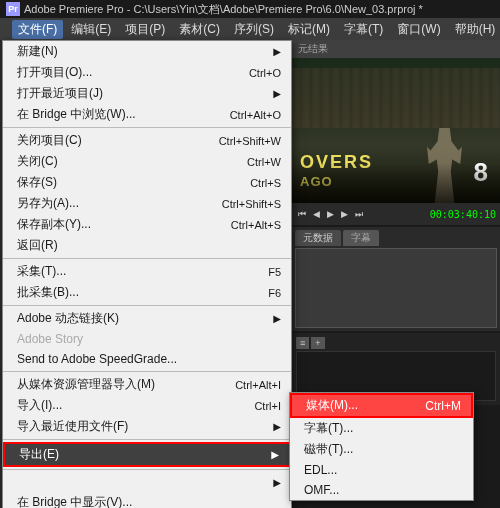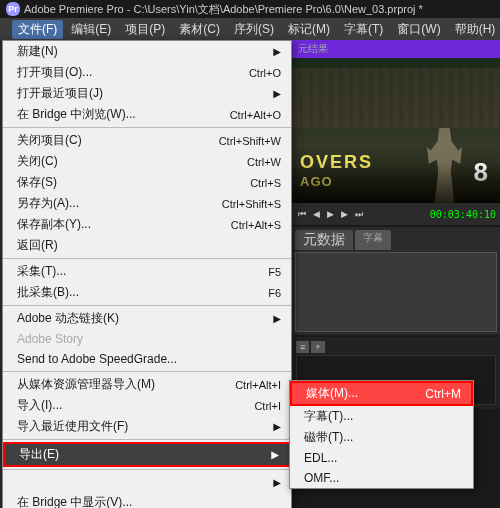--- a/index.html
+++ b/index.html
@@ -30,21 +30,20 @@
       height: 14px;
       background: #9999ff;
       margin-right: 4px;
       flex-shrink: 0;
       display: inline-flex;
       align-items: center;
       justify-content: center;
       font-weight: bold;
       font-size: 9px;
       color: white;
-      border-radius: 6px;
     }
 
     
     .menu-bar {
       background: #3c3c3c;
       color: #ddd;
       font-size: 12px;
       padding: 2px 12px;
       display: flex;
       align-items: center;
@@ -298,42 +297,42 @@
     <hr class="menu-separator">
     <div class="menu-item">
       <span class="arrow">▶</span>
     </div>
     <div class="menu-item">
       <span>在 Bridge 中显示(V)...</span>
     </div>
 
   </div>
 
-  <div class="submenu" style="top: 340px;">
+  <div class="submenu" style="top: 352px;">
     <div class="submenu-item highlighted">
       <span>媒体(M)...</span>
       <span class="shortcut">Ctrl+M</span>
     </div>
     <div class="submenu-item">
       <span>字幕(T)...</span>
     </div>
     <div class="submenu-item">
       <span>磁带(T)...</span>
     </div>
     <div class="submenu-item">
       <span>EDL...</span>
     </div>
     <div class="submenu-item">
       <span>OMF...</span>
     </div>
   </div>
 
   <div class="video-area">
 
-    <div style="background:#6d28d9;color:#aaa;font-size:10px;padding:2px 6px;text-align:left;">元结果</div>
+    <div style="background:#404040;color:#aaa;font-size:10px;padding:2px 6px;text-align:left;">元结果</div>
 
     <div class="video-preview">
 
       <div style="position:absolute;inset:0;background:linear-gradient(to bottom, #1a2a1a 0%, #2a3020 40%, #333828 60%, #1a1a0a 100%);"></div>
 
       <div style="position:absolute;top:10px;left:0;right:0;height:60px;background:repeating-linear-gradient(90deg,rgba(80,60,40,0.4) 0px,rgba(100,80,60,0.3) 5px,rgba(60,50,40,0.4) 10px);"></div>
 
       <div style="position:absolute;bottom:30px;left:8px;color:rgba(255,240,100,0.9);font-size:18px;font-weight:bold;font-family:Arial,sans-serif;letter-spacing:2px;">OVERS</div>
 
       <div style="position:absolute;bottom:14px;left:8px;color:rgba(255,240,100,0.85);font-size:13px;font-weight:bold;font-family:Arial,sans-serif;letter-spacing:1px;">AGO</div>
@@ -348,21 +347,21 @@
       <span class="vc-btn">⏮</span>
       <span class="vc-btn">◀</span>
       <span class="vc-btn">▶</span>
       <span class="vc-btn">▶</span>
       <span class="vc-btn">⏭</span>
       <span class="timecode">00:03:40:10</span>
     </div>
 
     <div style="background:#2a2a2a;padding:3px;margin-top:2px;">
       <div style="display:flex;gap:2px;margin-bottom:2px;">
-        <div style="background:#4a4a4a;color:#ccc;font-size:14px;padding:1px 8px;cursor:pointer;border-radius:2px 2px 0 0;">元数据</div>
+        <div style="background:#4a4a4a;color:#ccc;font-size:10px;padding:1px 8px;cursor:pointer;border-radius:2px 2px 0 0;">元数据</div>
         <div style="background:#555;color:#aaa;font-size:10px;padding:1px 8px;cursor:pointer;border-radius:2px 2px 0 0;">字幕</div>
       </div>
       <div style="background:#3a3a3a;height:80px;border:1px solid #555;"></div>
     </div>
 
     <div style="background:#222;margin-top:2px;padding:4px;flex:1;">
       <div style="display:flex;gap:2px;margin-bottom:2px;">
         <div style="background:#555;color:#ccc;font-size:9px;padding:1px 4px;">≡</div>
         <div style="background:#555;color:#ccc;font-size:9px;padding:1px 4px;">+</div>
       </div>

